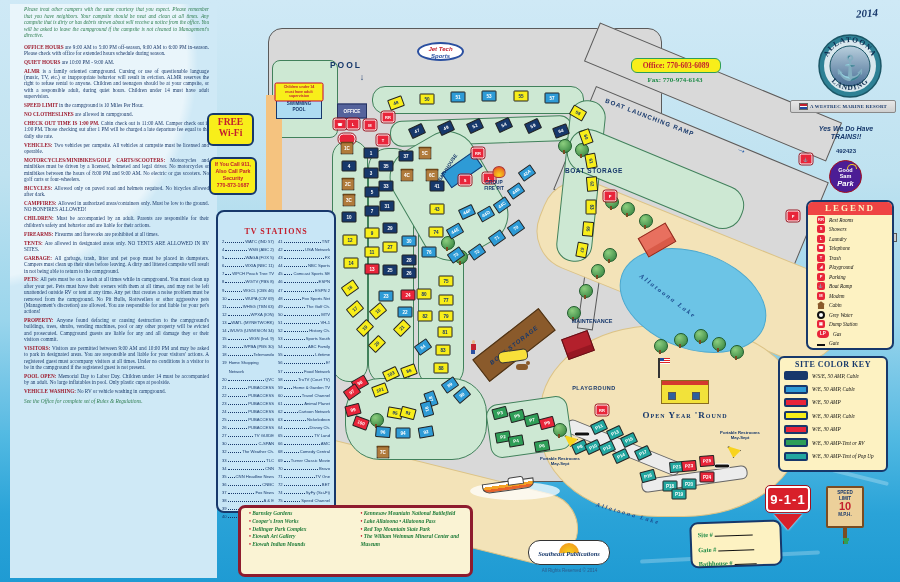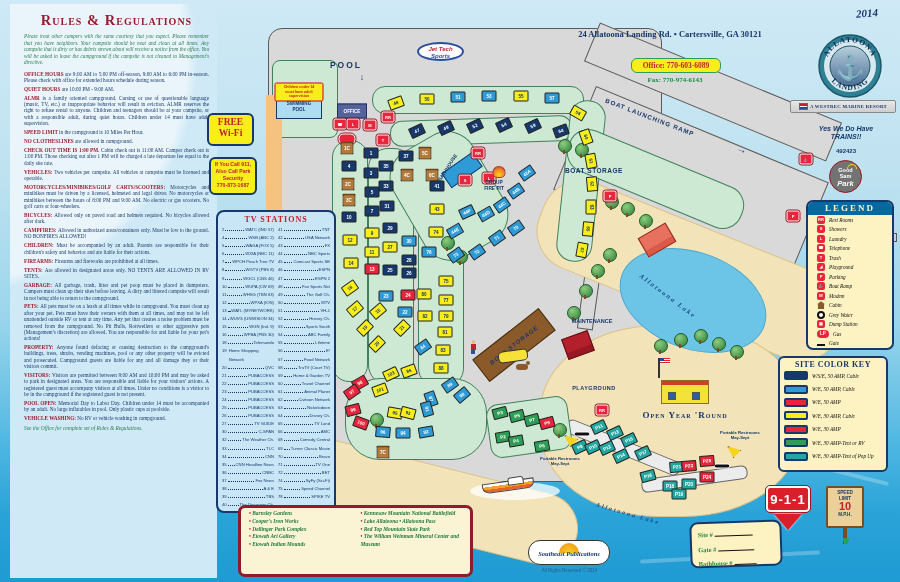--- a/index.html
+++ b/index.html
@@ -91,21 +91,21 @@
   .rules h1{margin:6px 0 4px;text-align:center;font:bold 14.5px "Liberation Serif",serif;
     font-variant:small-caps;color:#9e1b2e;letter-spacing:1px;}
   .rules .intro{font:italic 5.2px/1.25 "Liberation Serif",serif;color:#2e7d4f;margin:0 0 5px;text-align:justify;}
   .rules p.rule{font:5.2px/1.22 "Liberation Serif",serif;color:#1b3a6b;margin:0 0 2.6px;text-align:justify;}
   .rules p.rule b{color:#9e1b2e;font-weight:bold;}
   .rules .footer{font:italic 5.4px "Liberation Serif",serif;color:#2e7d4f;margin-top:3px;}
 
   
   .tvbox{position:absolute;left:216px;top:210px;width:120px;height:303px;background:#c8e6f6;
     border:2.5px solid #17386b;border-radius:8px;box-sizing:border-box;padding:2px 4px;}
-  .tvbox h2{margin:1px 0 2px;text-align:center;font:bold 8px "Liberation Serif",serif;color:#c3202e;letter-spacing:1px;}
+  .tvbox h2{margin:13px 0 2px;text-align:center;font:bold 8px "Liberation Serif",serif;color:#c3202e;letter-spacing:1px;}
   .tvcols{display:flex;gap:4px;}
   .tvcol{flex:1;}
   .tvrow{display:flex;align-items:baseline;font:4.2px/8.1px "Liberation Sans",sans-serif;color:#17386b;}
   .tvrow .d{flex:1;border-bottom:1px dotted #17386b;margin:0 1px 2px;}
 
   
   .ybox{position:absolute;background:#f8ee1a;border:2px solid #17386b;border-radius:6px;
     text-align:center;color:#c3202e;box-sizing:border-box;}
   .wifi{left:207px;top:113px;width:47px;height:33px;font:bold 9.5px/1.15 "Liberation Serif",serif;padding-top:2px;}
   .sec{left:209px;top:157px;width:48px;height:38px;font:bold 5.2px/1.35 "Liberation Sans",sans-serif;padding-top:2px;}
@@ -131,28 +131,28 @@
   .wflag{width:7px;height:5px;background:linear-gradient(180deg,#c3202e 33%,#fff 33% 66%,#224a9e 66%);border:.5px solid #666;}
 
   .jet{position:absolute;left:417px;top:42px;width:47px;height:19px;background:#fff;border:2px solid #2a4fa0;
     border-radius:50%;text-align:center;font:bold italic 6px/1.1 "Liberation Sans",sans-serif;padding-top:2px;box-sizing:border-box;}
   .jet .j1{color:#c3202e;} .jet .j2{color:#2a4fa0;}
 
   
   .trains{position:absolute;left:800px;top:125px;width:92px;text-align:center;
     font:bold italic 7px/1.2 "Liberation Sans",sans-serif;color:#17386b;}
   .gsnum{position:absolute;left:800px;top:148px;width:92px;text-align:center;font:bold 6px "Liberation Sans",sans-serif;color:#17386b;}
-  .goodsam{position:absolute;left:829px;top:160px;width:33px;height:33px;border-radius:50%;background:#737373;
+  .goodsam{position:absolute;left:829px;top:160px;width:33px;height:33px;border-radius:50%;background:#4c1d95;
     border:1.5px solid #a3101c;color:#fff;text-align:center;font:bold 5.5px/1.1 "Liberation Sans",sans-serif;padding-top:6px;box-sizing:border-box;}
   .goodsam .pk{font:bold italic 7.5px "Liberation Sans",sans-serif;}
   .goodsam::before{content:"";position:absolute;right:4px;top:3px;width:8px;height:4px;border:1px solid #f8d31e;border-bottom:none;border-radius:6px 6px 0 0;}
 
   .legendbox{position:absolute;left:806px;top:200px;width:88px;height:150px;background:#fdf2c2;
     border:2px solid #17386b;border-radius:7px;box-sizing:border-box;overflow:hidden;}
-  .legendbox h3{margin:0;background:#0369a1;color:#fdf2c2;text-align:center;
+  .legendbox h3{margin:0;background:#ef4444;color:#fdf2c2;text-align:center;
     font:bold 9px/13px "Liberation Serif",serif;letter-spacing:2px;}
   .lgrow{display:flex;align-items:center;gap:4px;padding:0 0 0 9px;height:9.5px;}
   .lgrow .lbl{font:italic 5.2px "Liberation Serif",serif;color:#111;}
   .lgi{width:8px;height:8px;background:#e8253a;border-radius:2px;color:#fff;font:bold 4px/8px "Liberation Sans",sans-serif;
     text-align:center;flex:0 0 auto;}
   .lgi.ca{background:#8a5a2b;clip-path:polygon(50% 0,100% 38%,88% 38%,88% 100%,12% 100%,12% 38%,0 38%);border-radius:0;}
   .lgi.gw{background:#fff;border:2px solid #111;border-radius:50%;box-sizing:border-box;}
   .lgi.ga{border-radius:4px;width:12px;font-size:4.5px;}
   .lgi.gt{background:#111;height:2px;margin-top:3px;border-radius:0;}
 
@@ -453,21 +453,20 @@
         <div class="mlabel lake" style="left: 858px; top: 300px; font-size: 6px; --r: 72deg; --ls: 2px;">Allatoona  Lake</div>
       </div>
 
     <div class="jet">
       <div class="j1">Jet Tech</div>
       <div class="j2">Sports</div>
     </div>
   </div>
 
   <div class="year">2014</div>
-  <div class="addr">24 Allatoona Landing Rd. • Cartersville, GA 30121</div>
   <div class="office-pill">Office: 770-603-6089</div>
   <div class="fax">Fax: 770-974-6143</div>
 
   <svg class="logo" viewBox="0 0 64 64">
     <defs>
       <linearGradient id="lg" x1="0" y1="0" x2="0" y2="1">
         <stop offset="0" stop-color="#b8cfdd"></stop>
           <stop offset="1" stop-color="#4a6f96"></stop>
       </linearGradient>
       <path id="arcT" d="M 8,32 A 24,24 0 0 1 56,32" fill="none"></path>
@@ -483,21 +482,20 @@
       <textPath id="logo-arc-bottom" href="#arcB" startOffset="50%" text-anchor="middle" side="right">LANDING</textPath>
     </text>
     <text x="32" y="42" text-anchor="middle" font-size="24" fill="#16293f">⚓</text>
   </svg>
   <div class="westrec">
     <span class="wflag"></span>
     <span>A WESTREC MARINE RESORT</span>
   </div>
 
   <div class="rules">
-    <h1>Rules &amp; Regulations</h1>
     <p class="intro">Please treat other campers with the same courtesy that you expect. Please remember that you have neighbors. Your campsite should be neat and clean at all times. Any campsite that is dirty or has debris strewn about will receive a notice from the office. You will be asked to leave the campground if the campsite is not cleaned to Management's directive.</p>
     <div id="rules-list">
         <p class="rule"><b>OFFICE HOURS </b>are 9:00 AM to 5:00 PM off-season, 9:00 AM to 6:00 PM in-season. Please check with office for extended hours schedule during season.</p>
         <p class="rule"><b>QUIET HOURS </b>are 10:00 PM - 9:00 AM.</p>
         <p class="rule"><b>ALMR </b>is a family oriented campground. Cursing or use of questionable language (music, TV, etc.) or inappropriate behavior will result in eviction. ALMR reserves the right to refuse rental to anyone. Children and teenagers should be at your campsite, or with a responsible adult, during quiet hours. Children under 14 must have adult supervision.</p>
         <p class="rule"><b>SPEED LIMIT </b>in the campground is 10 Miles Per Hour.</p>
         <p class="rule"><b>NO CLOTHESLINES </b>are allowed in campground.</p>
         <p class="rule"><b>CHECK OUT TIME IS 1:00 PM. </b>Cabin check out is 11:00 AM. Camper check out is 1:00 PM. Those checking out after 1 PM will be charged a late departure fee equal to the daily site rate.</p>
         <p class="rule"><b>VEHICLES: </b>Two vehicles per campsite. All vehicles at campsite must be licensed and operable.</p>
         <p class="rule"><b>MOTORCYCLES/MINIBIKES/GOLF CARTS/SCOOTERS: </b>Motorcycles and minibikes must be driven by a licensed, helmeted and legal driver. No motorcycles or minibikes between the hours of 8:00 PM and 9:00 AM. No electric or gas scooters. No golf carts or four-wheelers.</p>

